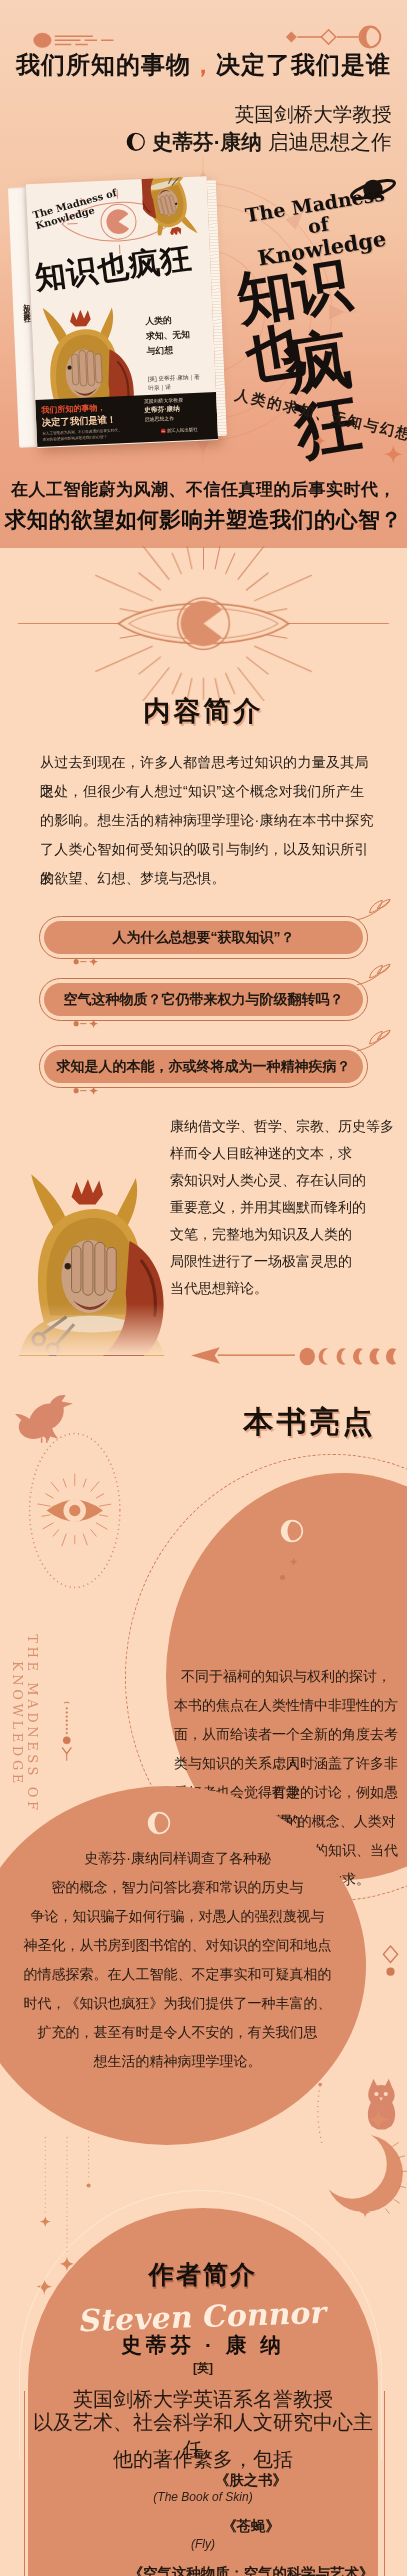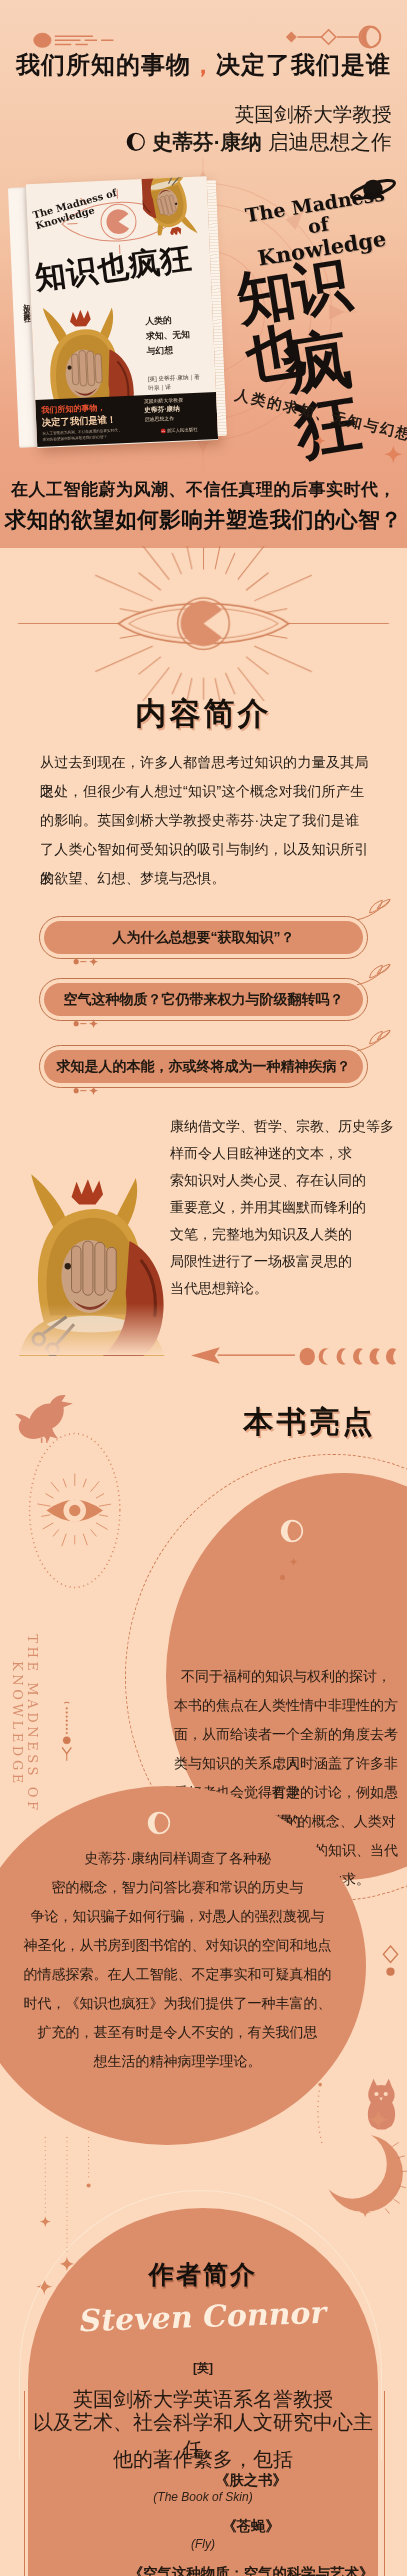--- a/index.html
+++ b/index.html
@@ -38,21 +38,21 @@
   .covSub{font-size:8.8px;font-weight:600;line-height:1.7;color:#241c15;}
   .covAuth{font-size:5.7px;color:#42362c;line-height:1.6;}
   .band{position:absolute;left:0;top:216px;width:181px;height:47px;background:#17110d;}
   .bandRed{font-size:8px;font-weight:800;color:#e8502f;}
   .bandCream{font-size:9.3px;font-weight:900;color:#f7cfa9;}
   .bandSide{font-size:4.9px;color:#e8d6bd;line-height:1.5;}
   .bandSide .b{font-size:6.7px;font-weight:800;}
   .bandTiny{font-size:3.6px;color:#b8a896;line-height:1.6;}
   .bandPub{font-size:4.4px;color:#e8d6bd;display:flex;align-items:center;gap:1.5px;}
   
-  .secTitle{font-size:31px;font-weight:900;color:#17110c;letter-spacing:3.1px;
+  .secTitle{font-size:27px;font-weight:900;color:#17110c;letter-spacing:3.1px;
             text-shadow:1.5px 2.1px 0 rgba(214,130,92,.55);}
   .para{font-size:14px;color:#211a14;letter-spacing:0.3px;}
   .para div{height:29px;line-height:29px;}
   .pill{position:absolute;left:44px;width:319px;height:33px;background:#dd8e6b;border-radius:17.5px;
         display:flex;align-items:center;justify-content:center;font-size:14px;font-weight:700;color:#1e1811;}
   .pill::before{content:"";position:absolute;inset:-4.6px;border:0.8px solid #bf744e;border-radius:21.6px;}
   .jpara{font-size:14px;color:#241c15;}
   .jpara div{height:27px;line-height:27px;}
   .circle{position:absolute;border-radius:50%;background:#dc8d6a;}
   .ctext{position:absolute;text-align:center;font-size:14px;color:#241a12;}
@@ -311,21 +311,21 @@
     <path d="M230,150 C300,98 490,98 560,150 C490,202 300,202 230,150 Z" fill="#fcd9bd" stroke="#cf7c55" stroke-width="3"></path>
     <path d="M250,150 C310,110 480,110 540,150 C480,190 310,190 250,150 Z" fill="none" stroke="#cf7c55" stroke-width="1.5"></path>
     <circle cx="395" cy="150" r="50" fill="none" stroke="#cf7c55" stroke-width="2.5"></circle>
     <path d="M395,150 L430,124 A44,44 0 1,0 430,176 Z" fill="#dd8e6b"></path>
   </svg>
 
   <div class="abs ctr secTitle" style="top:693px">内容简介</div>
   <div class="abs para" style="left:40px;top:748px;width:335px">
     <div>从过去到现在，许多人都曾思考过知识的力量及其局限</div>
     <div>之处，但很少有人想过“知识”这个概念对我们所产生</div>
-    <div>的影响。英国剑桥大学教授史蒂芬·决定了我们是谁</div>
+    <div>的影响。想生活的精神病理学理论·康纳在本书中探究</div>
     <div>了人类心智如何受知识的吸引与制约，以及知识所引发</div>
     <div>的欲望、幻想、梦境与恐惧。</div>
   </div>
 
   <div class="pill" style="top:921px">人为什么总想要“获取知识”？</div>
   <div class="pill" style="top:983px">空气这种物质？它仍带来权力与阶级翻转吗？</div>
   <div class="pill" style="top:1050px">求知是人的本能，亦或终将成为一种精神疾病？</div>
   <svg class="abs" style="left:71px;top:956px;color:#cf7a52" width="37" height="11.3" viewBox="0 0 72 22">
       <circle cx="10" cy="11" r="5" fill="currentColor"></circle>
       <line x1="18" y1="11" x2="30" y2="11" stroke="currentColor" stroke-width="2"></line>
@@ -517,20 +517,21 @@
     <circle cx="104" cy="94" r="4" fill="#d9875f"></circle>
     <use href="#icoStar" x="0" y="272" width="36" height="36"></use>
   </svg>
 
   <div class="archOutline"></div>
   <div class="archSides"></div>
   <div class="arch"></div>
 
   <div class="archTxt auTitle" style="top:2258px">作者简介</div>
   <div class="archTxt auScript" style="top:2299px">Steven Connor</div>
+  <div class="archTxt auName" style="top:2331px">史蒂芬 · 康 纳</div>
   <div class="archTxt auSmall" style="top:2360px">[英]</div>
   <div class="archTxt bio" style="top:2386px">英国剑桥大学英语系名誉教授</div>
   <div class="archTxt bio" style="top:2409px">以及艺术、社会科学和人文研究中心主任。</div>
   <div class="archTxt bio" style="top:2446px;font-weight:400">他的著作繁多，包括</div>
   <div class="archTxt wcn" style="top:2471px">《肤之书》</div>
   <div class="archTxt wen" style="top:2490px">(The Book of Skin)</div>
   <div class="archTxt wcn" style="top:2517px">《苍蝇》</div>
   <div class="archTxt wen" style="top:2537px">(Fly)</div>
   <div class="archTxt wcn" style="top:2564px">《空气这种物质：空气的科学与艺术》</div>
 

